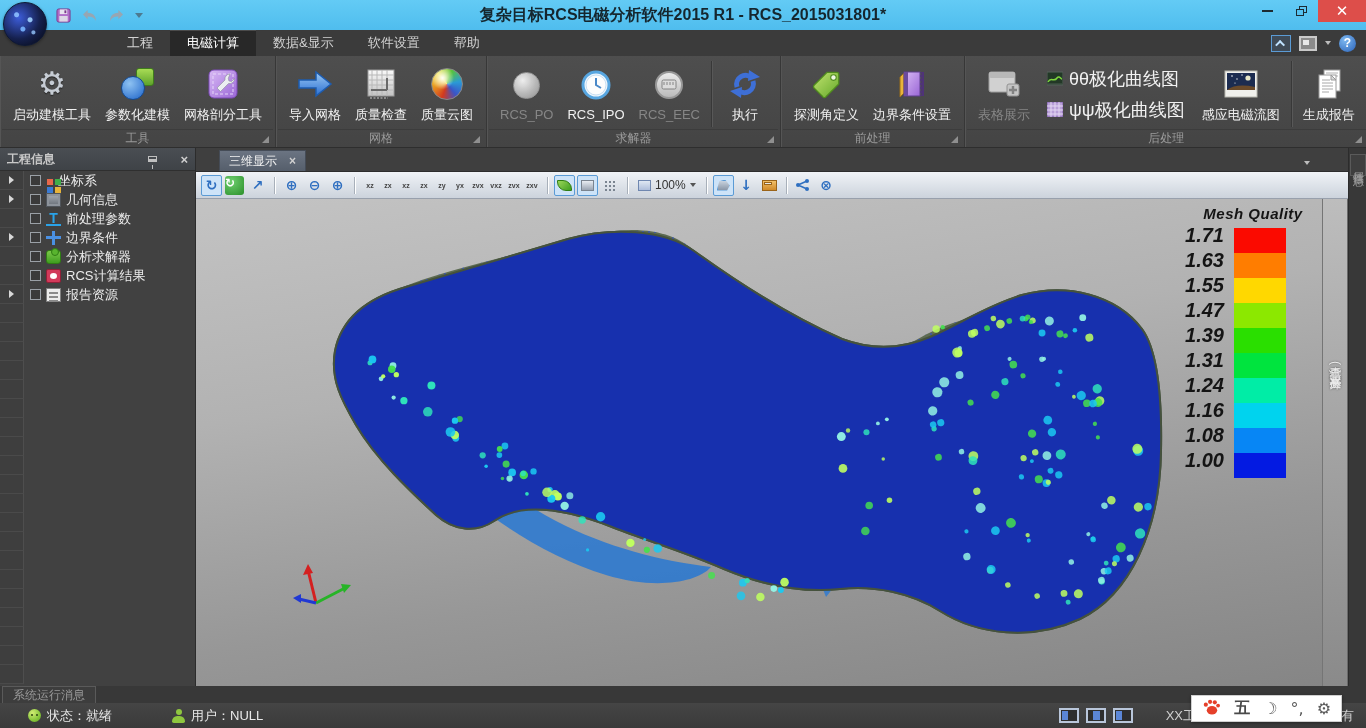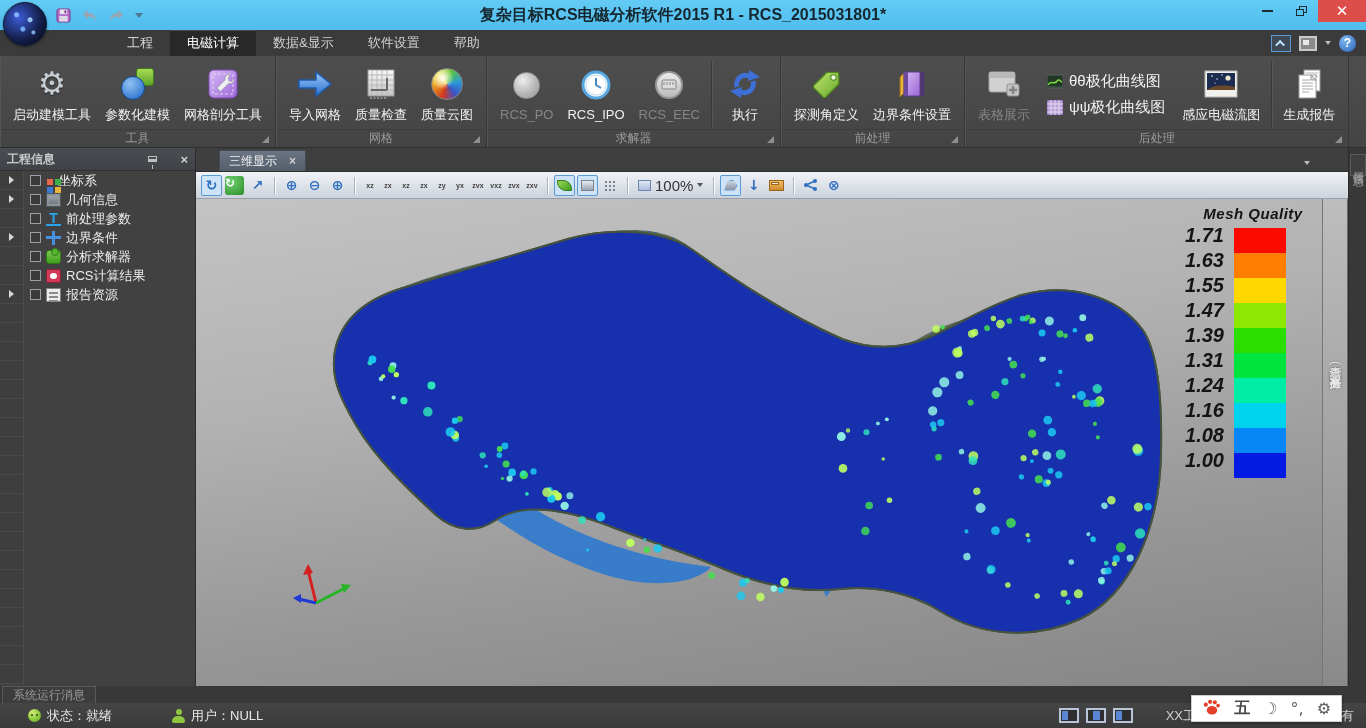--- a/index.html
+++ b/index.html
@@ -48,21 +48,21 @@
   .rgroup { display:flex; flex-direction:column; border-right:1px solid #373737; box-shadow:1px 0 0 #555 inset; position:relative; }
   .rbtns { flex:1; display:flex; align-items:center; padding:3px 6px 0 6px; }
   .rbtn { display:flex; flex-direction:column; align-items:center; justify-content:center; padding:2px 7px; gap:3px; border-radius:2px; }
   .ricon { height:38px; width:44px; display:flex; align-items:center; justify-content:center; position:relative; }
   .rlab { color:#f1f1f1; font-size:13px; white-space:nowrap; }
   .dis .rlab { color:#8d8d8d; }
   .dis { filter:saturate(.15) brightness(.95); }
   .rsep { width:1px; align-self:stretch; margin:2px 4px; background:#383838; box-shadow:1px 0 0 #585858; }
   .rsmallcol { display:flex; flex-direction:column; justify-content:center; gap:5px; padding:0 6px; }
   .rbtn-s { display:flex; align-items:center; gap:5px; padding:1px 4px; border-radius:2px; }
-  .rbtn-s .rlab { font-size:15px; }
+  .rbtn-s .rlab { font-size:18px; }
   .ricon-s { width:17px; height:16px; display:flex; align-items:center; justify-content:center; }
   .rfoot { height:18px; position:relative; text-align:center; color:#9b9b9b; font-size:12px; line-height:17px; border-top:1px solid #3c3c3c; margin:0 2px; }
   .dlg { position:absolute; right:4px; bottom:4px; width:0; height:0; border-left:7px solid transparent; border-bottom:7px solid #8f8f8f; }
   .ribbon-fill { flex:1; }
   .ic-gear { font-family:"DejaVu Sans",sans-serif; font-size:31px; color:#c6ccd4; line-height:1; text-shadow:0 1px 1px #222; }
   .ic-shapes { position:relative; width:34px; height:34px; }
   .ic-shapes .sq { position:absolute; right:1px; top:1px; width:18px; height:18px; background:linear-gradient(#a8dc55,#5ea32b); border:1px solid #3f7d1c; border-radius:3px; }
   .ic-shapes .ci { position:absolute; left:0; bottom:1px; width:24px; height:24px; border-radius:50%; background:radial-gradient(circle at 35% 30%,#8ec2f2,#1d63c8); border:1px solid #14498f; }
   .ic-sphere { width:32px; height:32px; border-radius:50%; border:1px solid #888;
      background: radial-gradient(circle at 35% 30%, rgba(255,255,255,.95) 0%, rgba(255,255,255,0) 40%),
@@ -108,21 +108,21 @@
   .vtab-drop { position:absolute; right:38px; bottom:6px; }
   .vtoolbar { height:27px; background:linear-gradient(#f0f3f7,#ccd3dc); border-bottom:1px solid #98a0ac; display:flex; align-items:center; padding:0 5px; gap:2px; flex:none; }
   .tb { width:21px; height:21px; display:flex; align-items:center; justify-content:center; border:1px solid transparent; border-radius:2px; color:#2f6fc0; font-size:14px; font-weight:bold; font-family:"DejaVu Sans",sans-serif; }
   .tb.sel { background:#cde3f8; border-color:#5b9bd5; }
   .tbsep { width:1px; height:17px; background:#a8b0ba; margin:0 4px; box-shadow:1px 0 0 #fff; }
   .tb-green { background:radial-gradient(circle at 35% 30%,#6fcf6f,#2a8f2a); color:#fff; border-radius:3px; font-size:12px; width:19px; height:19px; }
   .tb-view { width:18px; height:19px; font-size:7px; font-weight:bold; color:#444; letter-spacing:0; line-height:1; display:flex; align-items:center; justify-content:center; border:1px solid transparent; }
   .tb-leaf { width:15px; height:11px; border-radius:0 9px 0 9px; background:linear-gradient(135deg,#9ad65a,#3f9e1f); border:1px solid #2f7d14; }
   .tb-flat { width:13px; height:11px; background:linear-gradient(#e8ecf2,#9aa4b2); border:1px solid #7a8490; }
   .tb-dots { width:13px; height:11px; background-image:radial-gradient(#7a8490 1px, transparent 1.1px); background-size:4px 4px; }
-  .tb-zoomsel { display:flex; align-items:center; gap:4px; padding:0 4px; color:#333; font-size:15px; }
+  .tb-zoomsel { display:flex; align-items:center; gap:4px; padding:0 4px; color:#333; font-size:12px; }
   .tb-zsq { width:13px; height:11px; background:linear-gradient(#dfe7f2,#aebedb); border:1px solid #6f87b0; }
   .tb-poly { width:13px; height:11px; background:linear-gradient(#c8d2de,#8a97a8); border:1px solid #5b9bd5; clip-path:polygon(0 100%,20% 15%,65% 0,100% 55%,80% 100%); }
   .tb-folder { position:relative; width:15px; height:11px; background:linear-gradient(#f2c06a,#d08a2a); border:1px solid #9a641a; }
   .tb-folder i { position:absolute; left:1px; top:1px; width:8px; height:3px; background:#e8e8e8; border:1px solid #9a641a; }
   .canvas-wrap { position:relative; flex:1; min-height:0; overflow:hidden;
      background:linear-gradient(172deg,#c3c3c3 0%,#b2b2b2 35%,#979797 70%,#858585 100%); }
   .canvas-wrap svg.model { position:absolute; inset:0; }
 
   
   .legend { position:absolute; left:972px; top:6px; width:170px; color:#141414; }

